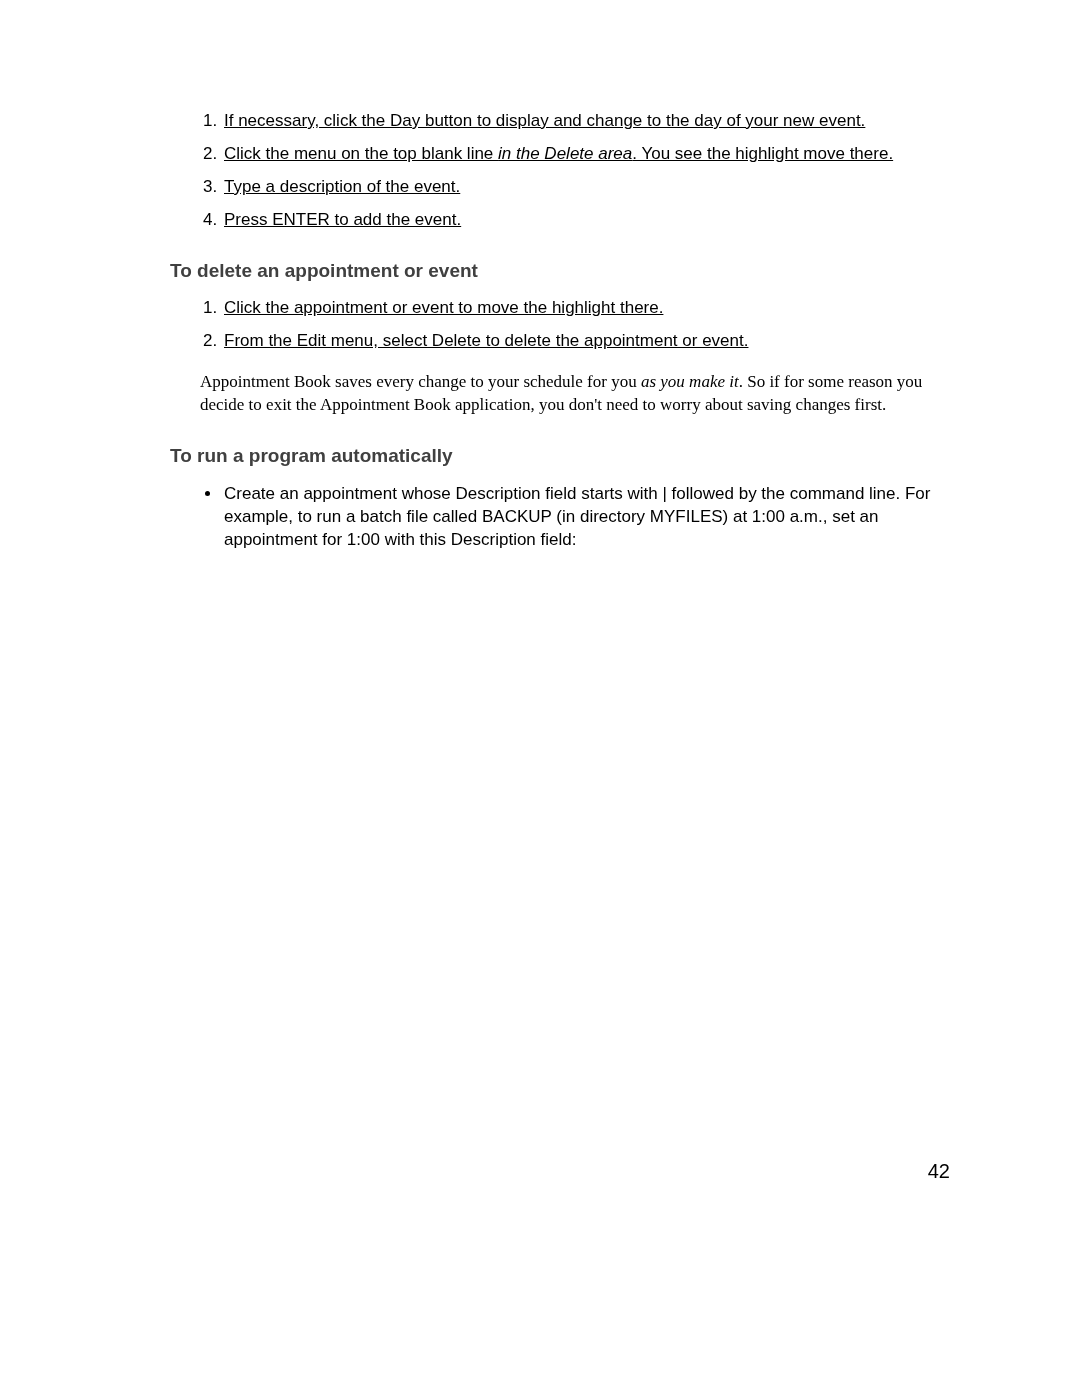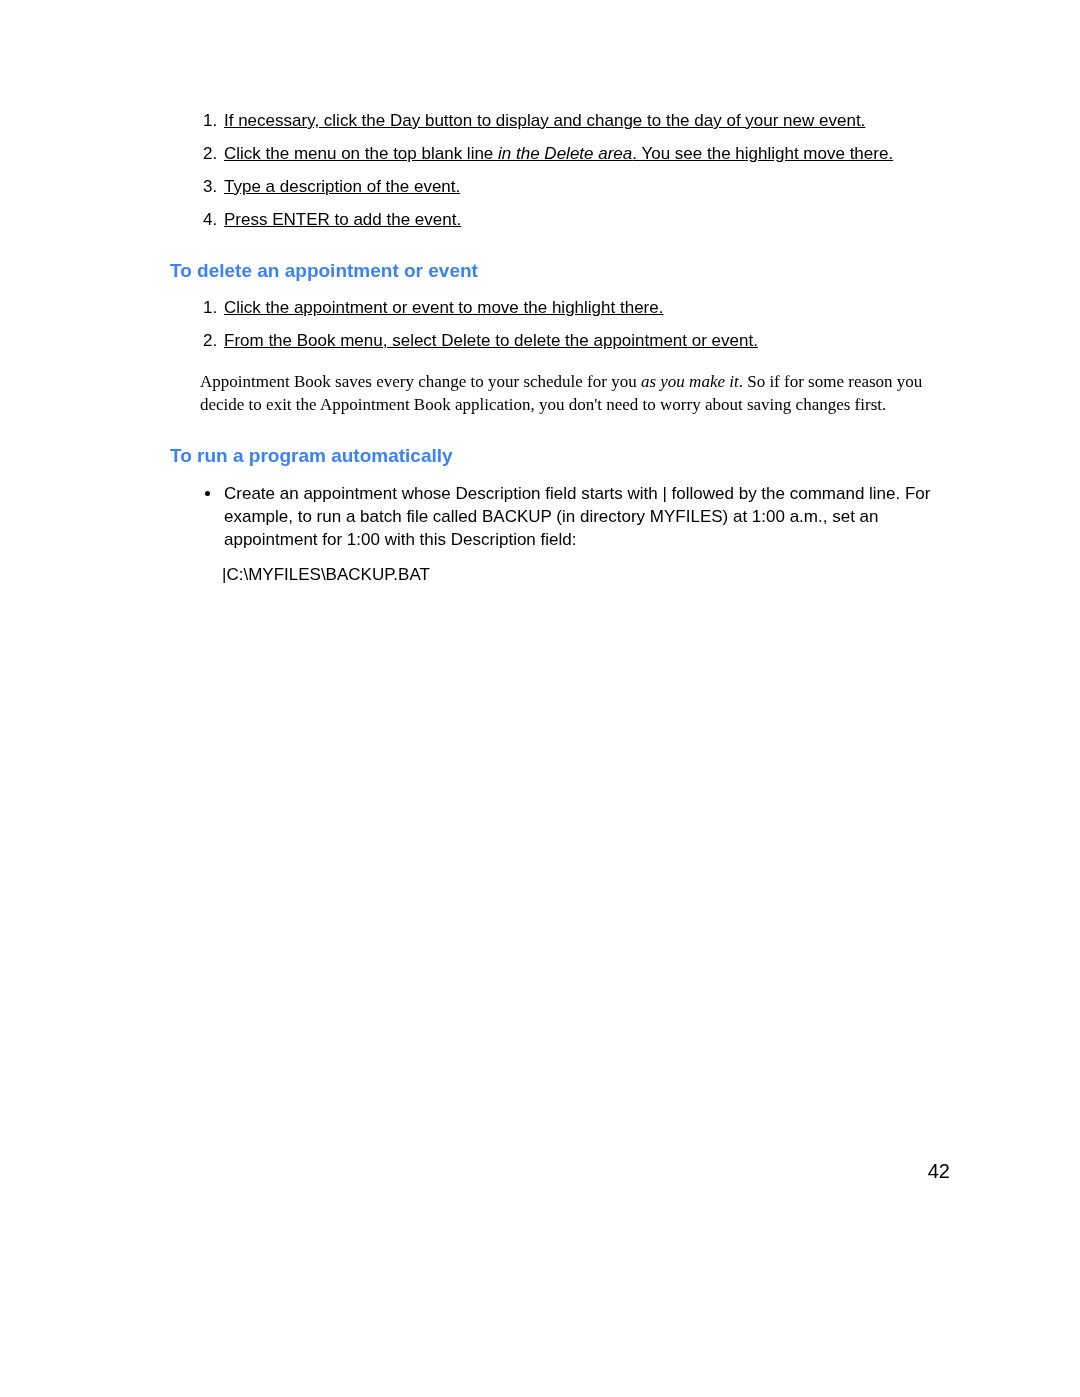--- a/index.html
+++ b/index.html
@@ -31,21 +31,21 @@
   ul {
     margin: 0 0 12px 0;
     padding-left: 52px;
     list-style-type: disc;
   }
   ul li {
     padding-left: 2px;
     margin-bottom: 10px;
   }
   h3 {
-    color: #3b82f6;
+    color: #404040;
     font-weight: bold;
     font-size: 19px;
     margin: 26px 0 14px 0;
   }
   .body-para {
     margin: 8px 0 14px 30px;
     font-family: Liberation Serif, serif;
   }
   .code-line {
     margin: 10px 0 0 52px;
@@ -68,28 +68,27 @@
     <li><span>If necessary, click the Day button to display and change to the day of your new event.</span></li>
     <li><span>Click the menu on the top blank line </span><em>in the Delete area</em><span>. You see the highlight move there.</span></li>
     <li><span>Type a description of the event.</span></li>
     <li><span>Press ENTER to add the event.</span></li>
   </ol>
 
   <h3>To delete an appointment or event</h3>
 
   <ol>
     <li><span>Click the appointment or event to move the highlight there.</span></li>
-    <li><span>From the Book menu, select Delete to delete the appointment or event.</span></li>
+    <li><span>From the Edit menu, select Delete to delete the appointment or event.</span></li>
   </ol>
 
   <p class="body-para"><span>Appointment Book saves every change to your schedule for you </span><em>as you make it</em><span>. So if for some reason you decide to exit the Appointment Book application, you don't need to worry about saving changes first.</span></p>
 
   <h3>To run a program automatically</h3>
 
   <ul>
     <li><span>Create an appointment whose Description field starts with | followed by the command line. For example, to run a batch file called BACKUP (in directory MYFILES) at 1:00 a.m., set an appointment for 1:00 with this Description field:</span></li>
   </ul>
 
-  <div class="code-line">|C:\MYFILES\BACKUP.BAT</div>
 
 </div>
 
 <div class="page-number">42</div>
 
 </body></html>

